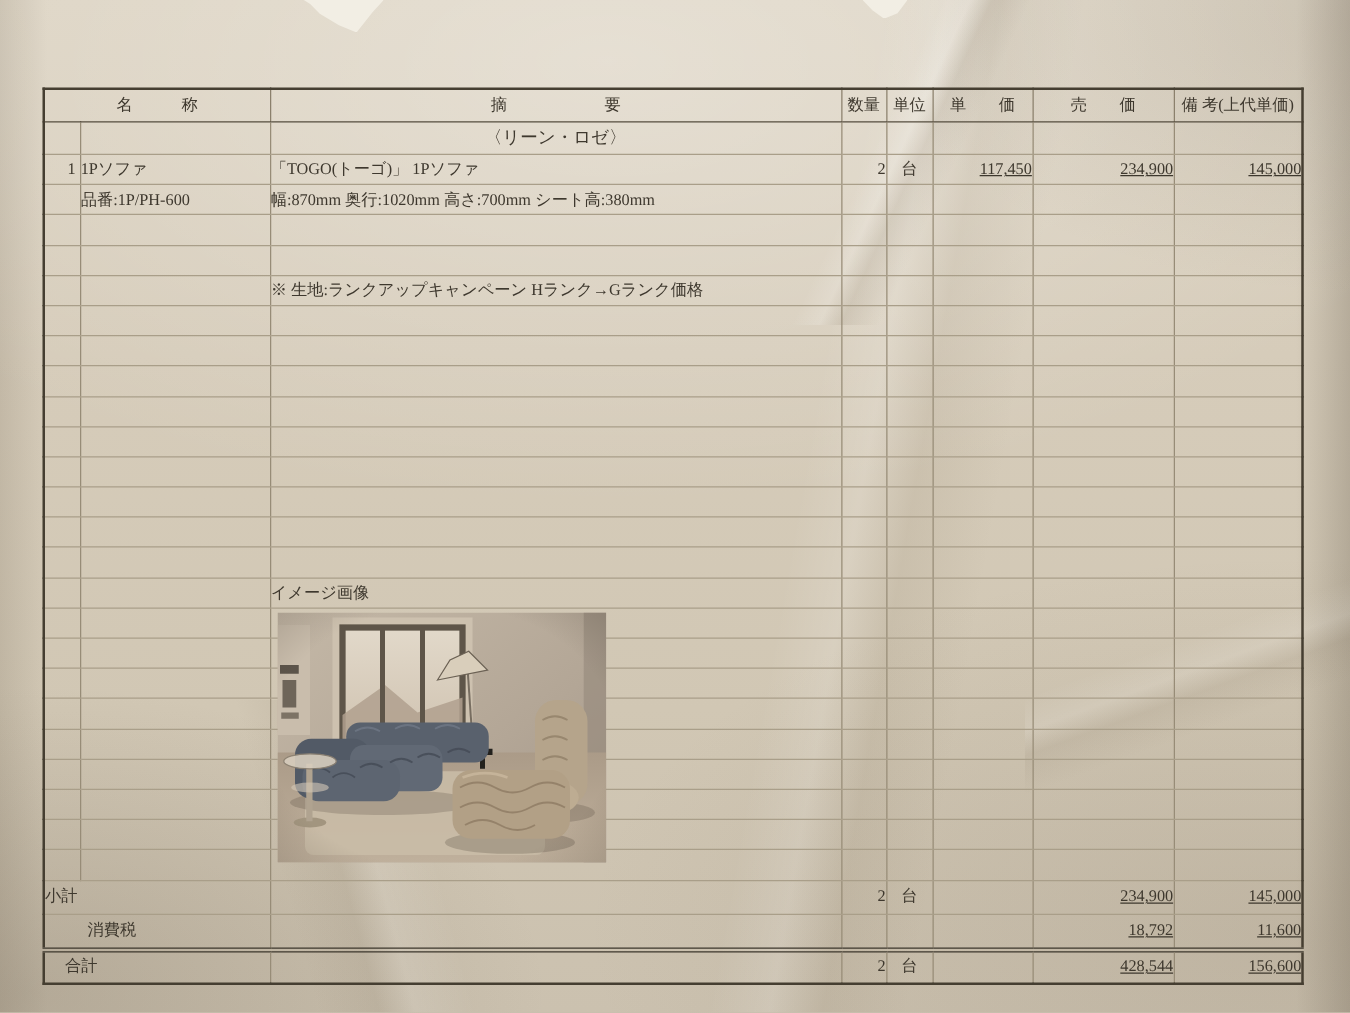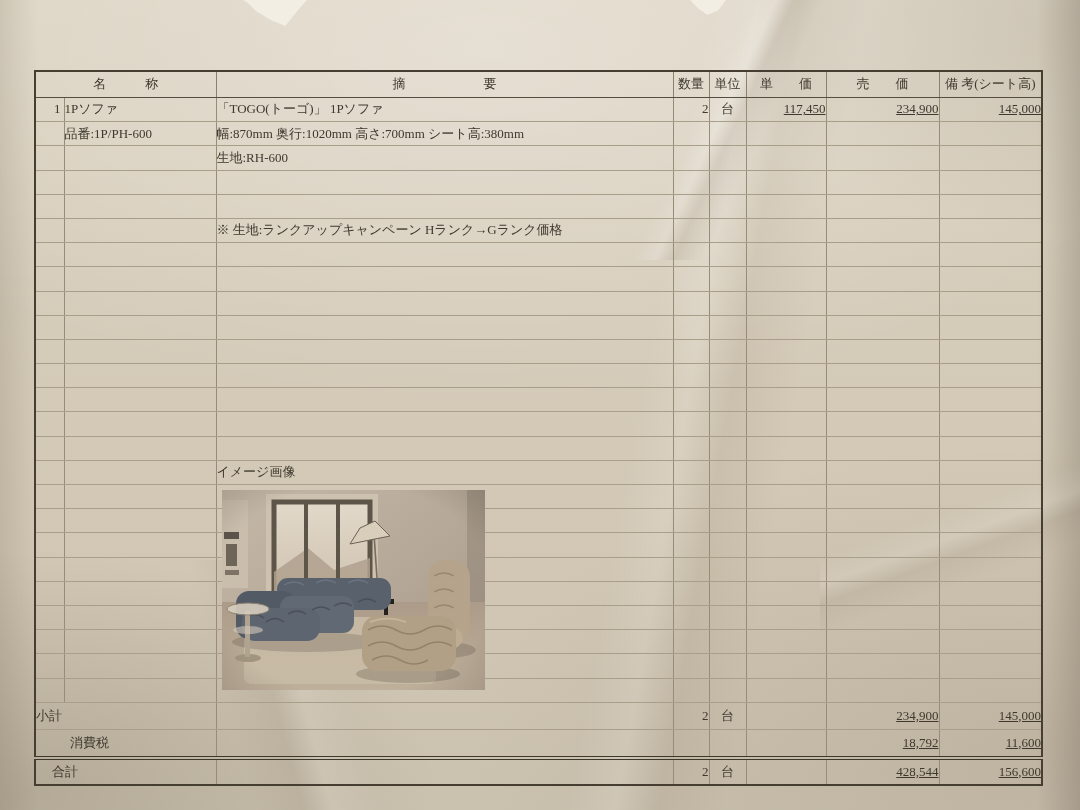--- a/index.html
+++ b/index.html
@@ -88,48 +88,48 @@
         <col style="width:103px">
     </colgroup>
     <thead>
       <tr>
         <th colspan="2">名　　　称</th>
         <th>摘　　　　　　要</th>
         <th>数量</th>
         <th>単位</th>
         <th>単　　価</th>
         <th>売　　価</th>
-        <th>備 考(シート高)</th>
+        <th>備 考(上代単価)</th>
       </tr>
     </thead>
     <tbody>
+      <tr class="brand-row">
+        <td></td>
+          <td></td>
+        <td class="c brand-cell">〈リーン・ロゼ〉</td>
+        <td></td>
+          <td></td>
+          <td></td>
+          <td></td>
+          <td></td>
+      </tr>
       <tr>
         <td class="rowno">1</td>
         <td class="l">1Pソファ</td>
         <td class="desc">「TOGO(トーゴ)」 1Pソファ</td>
         <td class="qty">2</td>
         <td class="c">台</td>
         <td class="r">117,450</td>
         <td class="r">234,900</td>
         <td class="r">145,000</td>
       </tr>
       <tr>
         <td></td>
         <td class="l">品番:1P/PH-600</td>
         <td class="desc">幅:870mm 奥行:1020mm 高さ:700mm シート高:380mm</td>
-        <td></td>
-          <td></td>
-          <td></td>
-          <td></td>
-          <td></td>
-      </tr>
-      <tr>
-        <td></td>
-          <td></td>
-        <td class="desc">生地:RH-600</td>
         <td></td>
           <td></td>
           <td></td>
           <td></td>
           <td></td>
       </tr>
       <tr>
           <td></td>
           <td></td>
           <td></td>

